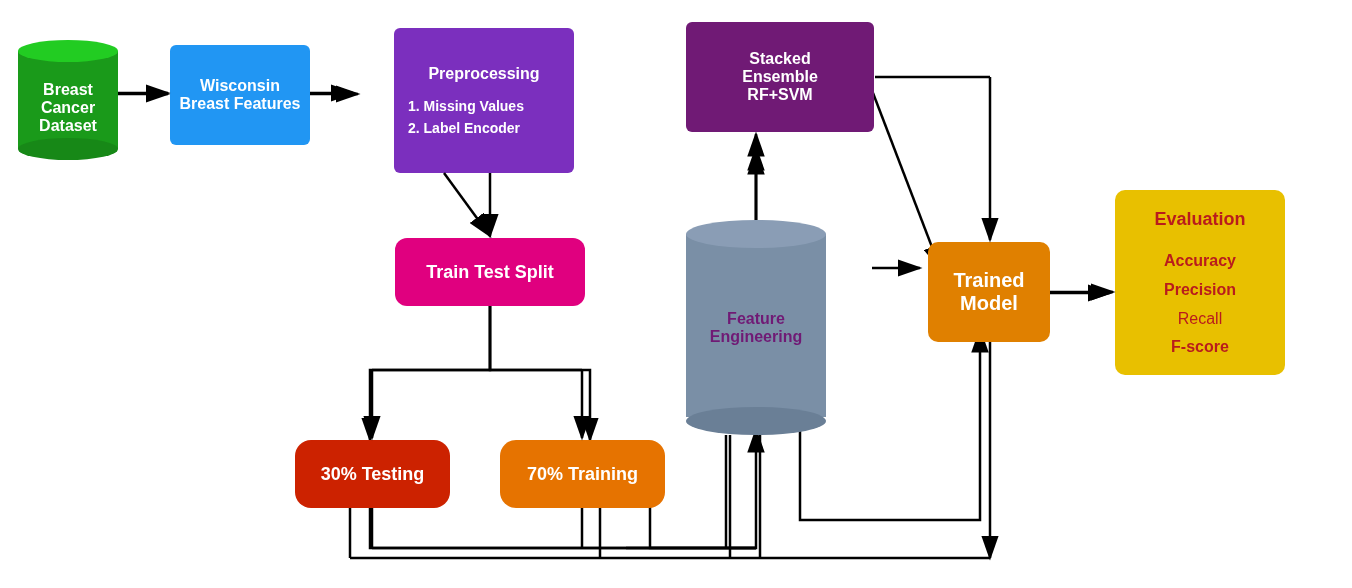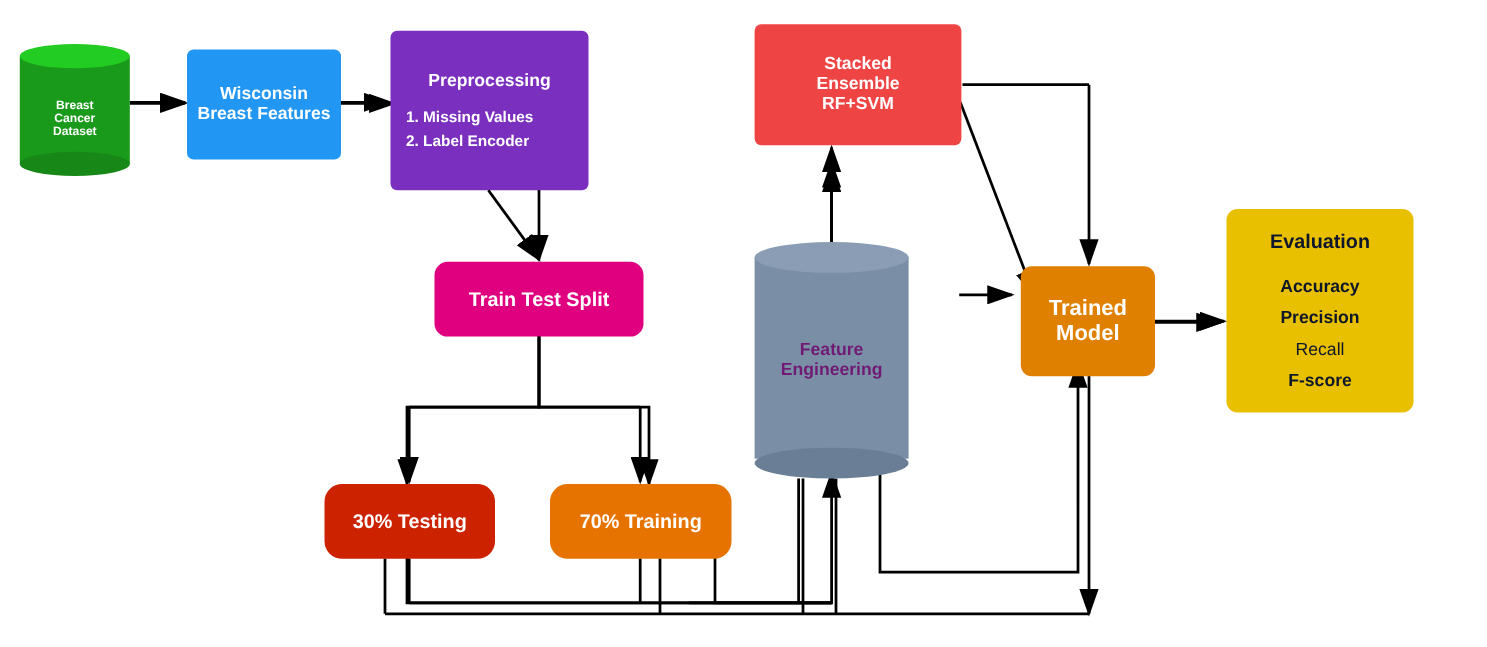--- a/index.html
+++ b/index.html
@@ -41,23 +41,24 @@
       background: #2196f3;
       border-radius: 6px;
       font-size: 16px;
     }
     .box-purple {
       background: #7b2fbe;
       border-radius: 6px;
       font-size: 14px;
       padding: 10px;
       line-height: 1.6;
+      margin-left: 39px;
     }
     .box-purple-dark {
-      background: #ef4444;
+      background: #701a75;
       border-radius: 6px;
       font-size: 15px;
     }
     .box-magenta {
       background: #e0007f;
       border-radius: 12px;
       font-size: 18px;
     }
     .box-red {
       background: #cc2200;
@@ -124,21 +125,21 @@
 
     <polyline points="800,430 800,520 800,520 980,520 980,330" stroke="#000" stroke-width="2.5" fill="none" marker-end="url(#arrowhead)"></polyline>
 
   </svg>
 
   <div style="position:absolute; left:18px; top:40px; width:100px; height:120px;">
 
     <div style="position:absolute; top:0; left:0; width:100px; height:22px; background:#22cc22; border-radius:50%; z-index:2;"></div>
 
     <div style="position:absolute; top:11px; left:0; width:100px; height:98px; background:#1a9a1a; z-index:1; display:flex; align-items:center; justify-content:center;">
-      <span style="color:white; font-weight:bold; font-size:11px; text-align:center; white-space:pre-line; z-index:3; position:relative; margin-top:15px;">Breast
+      <span style="color:white; font-weight:bold; font-size:16px; text-align:center; white-space:pre-line; z-index:3; position:relative; margin-top:15px;">Breast
 Cancer
 Dataset</span>
     </div>
 
     <div style="position:absolute; bottom:0; left:0; width:100px; height:22px; background:#178817; border-radius:50%; z-index:2;"></div>
   </div>
 
   <div class="node box-blue" style="left:170px; top:45px; width:140px; height:100px; font-size:16px;">
     <span style="white-space:pre-line;">Wisconsin
 Breast Features</span>
@@ -174,21 +175,21 @@
     <span style="white-space:pre-line;">Stacked
 Ensemble
 RF+SVM</span>
   </div>
 
   <div class="node box-orange2" style="left:928px; top:242px; width:122px; height:100px; font-size:20px; border-radius:10px;">
     <span style="white-space:pre-line;">Trained
 Model</span>
   </div>
 
-  <div class="node box-yellow" style="left:1115px; top:190px; width:170px; height:185px; font-size:16px; flex-direction:column; justify-content:center; align-items:center; color:#0f172a; border-radius:10px;">
+  <div class="node box-yellow" style="left:1115px; top:190px; width:170px; height:185px; font-size:16px; flex-direction:column; justify-content:center; align-items:center; color:#b91c1c; border-radius:10px;">
     <div style="font-weight:bold; font-size:18px; margin-bottom:6px;">Evaluation</div>
     <div style="height:6px;"></div>
     <div style="font-weight:bold; font-size:16px;">Accuracy</div>
     <div style="font-weight:bold; font-size:16px;">Precision</div>
     <div style="font-weight:normal; font-size:16px;">Recall</div>
     <div style="font-weight:bold; font-size:16px;">F-score</div>
   </div>
 
   <svg style="position:absolute;top:0;left:0;width:1352px;height:588px;pointer-events:none;">
     <defs>

